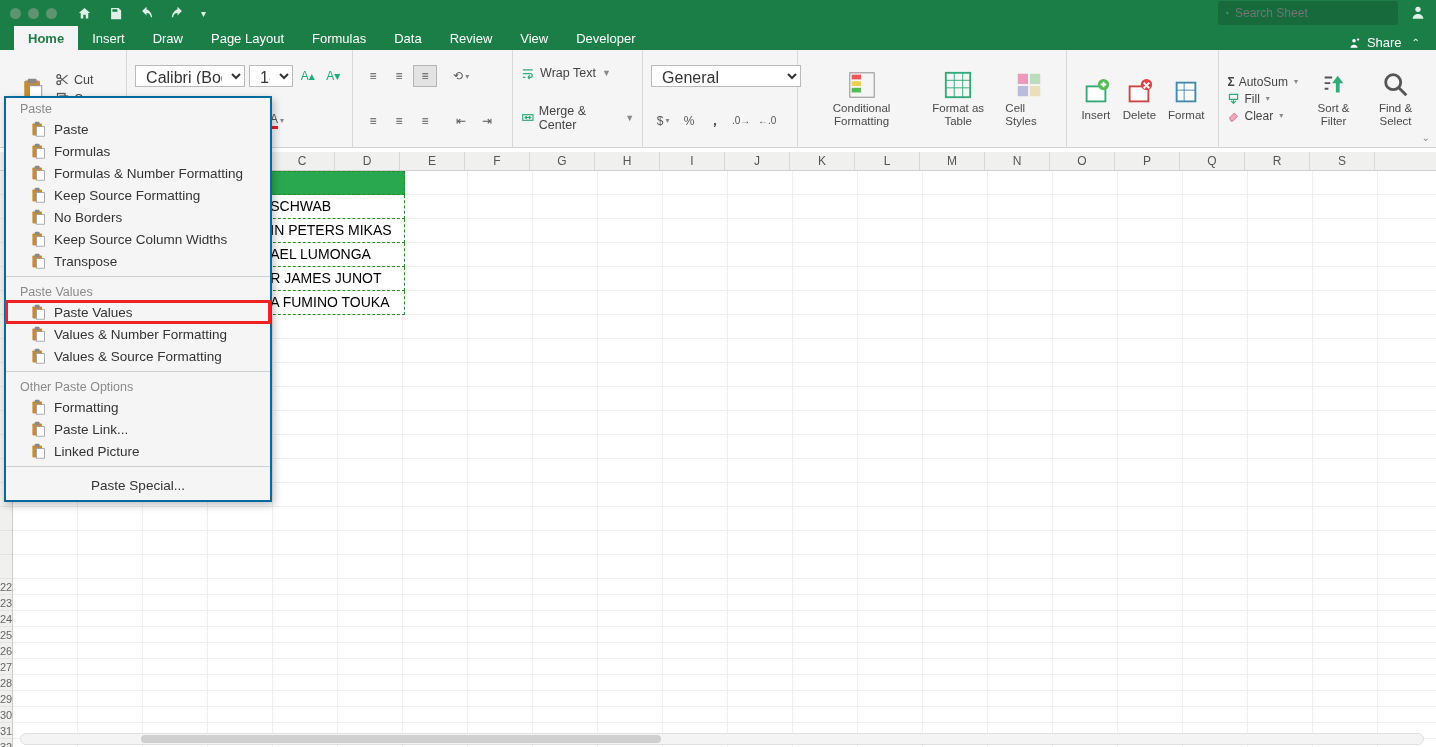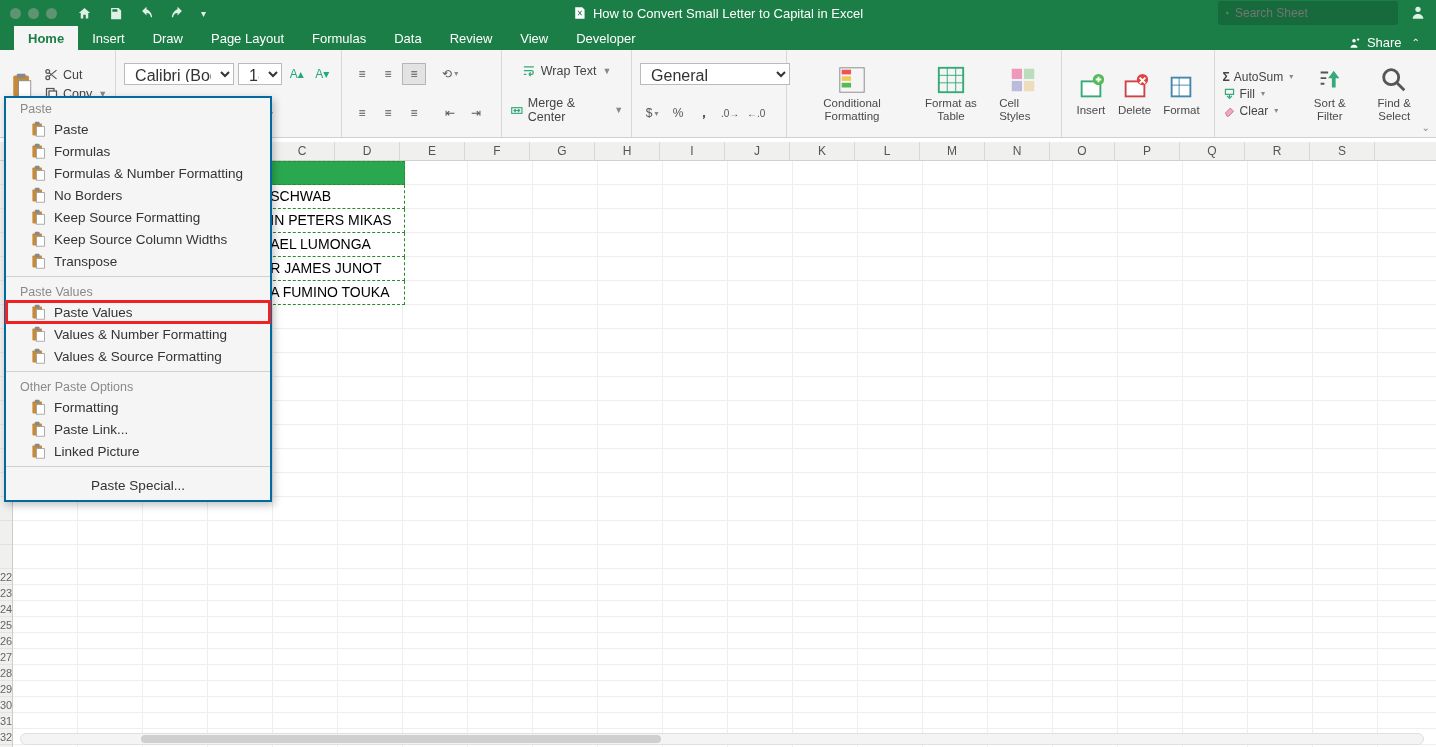--- a/index.html
+++ b/index.html
@@ -18,21 +18,21 @@
 .user-icon { padding: 0 10px 0 12px; }
 .user-icon svg { width: 16px; height: 16px; fill: #dff0e6; }
 
 .tab-bar { background: #1b7e46; height: 24px; display: flex; align-items: flex-end; padding-left: 14px; position: relative;}
 .tab { color: #fff; padding: 5px 14px 4px; font-size: 13px; cursor: pointer; }
 .tab.active { background: #f5f5f5; color: #1b7e46; font-weight: 600; }
 .share-section { margin-left: auto; display: flex; align-items: center; gap: 6px; padding-right: 12px; color: #fff; font-size: 13px;}
 .share-section svg { width: 14px; height: 14px; fill:#fff;}
 .collapse-arrow { color:#fff; font-size: 10px; padding: 0 4px;}
 
-.ribbon { background: #f5f5f5; height: 88px; border-bottom: 1px solid #d0d0d0; display: flex; padding-left: 0; position: relative;}
+.ribbon { background: #f5f5f5; height: 98px; border-bottom: 1px solid #d0d0d0; display: flex; padding-left: 11px; position: relative;}
 .ribbon-group { border-right: 1px solid #d8d8d8; padding: 4px 8px; display:flex; flex-direction: column; justify-content: space-around;}
 .ribbon-group.row-group { flex-direction: row; align-items: center; }
 .paste-btn { display: flex; flex-direction: column; align-items: center; }
 .paste-btn svg { width: 28px; height: 28px; }
 .paste-arrow { width: 10px; font-size: 10px; color:#6a6a6a; padding: 1px 2px; outline: 2px solid #e22; border-radius: 2px; margin: 3px 0 0 2px; cursor: pointer;}
 .clip-row { display: flex; align-items: center; gap: 4px; font-size: 12.5px; color:#444; padding: 2px 0;}
 .clip-row svg { width: 15px; height: 15px; }
 .clip-small-arrow { font-size: 9px; color:#888; padding-left: 2px;}
 
 .ribbon-select { height: 22px; border: 1px solid #bbb; background:#fff; font-size: 16px; padding: 2px 6px; color:#333; }
@@ -98,27 +98,20 @@
     <svg viewBox="0 0 24 24">
         <path d="M5 3h12l4 4v14H5zM7 5v4h8V5zm0 8h10v6H7z"></path>
       </svg>
     <svg viewBox="0 0 24 24">
         <path d="M12 5V1L5 8l7 7V11c4 0 7 3 7 7h2c0-6-4-11-9-13z"></path>
       </svg>
     <svg viewBox="0 0 24 24">
         <path d="M12 5V1l7 7-7 7V11c-4 0-7 3-7 7H3c0-6 4-11 9-13z"></path>
       </svg>
     <span style="color:#dff0e6;font-size:10px;">▾</span>
-  </div>
-  <div class="title-text-wrap">
-    <svg viewBox="0 0 24 24">
-        <path fill="#fff" d="M4 2h12l4 4v16H4z"></path>
-        <path fill="#1b7e46" d="M8 8l3 4-3 4h2l2-3 2 3h2l-3-4 3-4h-2l-2 3-2-3z"></path>
-      </svg>
-    <span>How to Convert Small Letter to Capital in Excel</span>
   </div>
   <div class="search-box">
     <svg viewBox="0 0 24 24">
         <path d="M10 2a8 8 0 015.3 13.9l5 5-1.4 1.4-5-5A8 8 0 1110 2zm0 2a6 6 0 100 12 6 6 0 000-12z"></path>
       </svg>
     <input placeholder="Search Sheet" style="">
   </div>
   <div class="user-icon">
     <svg viewBox="0 0 24 24">
         <circle cx="12" cy="8" r="4"></circle>
@@ -227,21 +220,21 @@
     <div class="btn-bar">
       <div class="btn-sq">≡</div>
       <div class="btn-sq">≡</div>
       <div class="btn-sq">≡</div>
       <div style="width:8px;"></div>
       <div class="btn-sq">⇤</div>
       <div class="btn-sq">⇥</div>
     </div>
   </div>
 
-  <div class="ribbon-group" style="min-width:130px;align-items:center;">
+  <div class="ribbon-group" style="min-width:130px;">
     <div class="clip-row">
       <svg viewBox="0 0 24 24">
           <path d="M3 6h16M3 12h12a3 3 0 010 6h-4m0 0l3-3m-3 3l3 3M3 18h4" stroke="#3a7" stroke-width="2" fill="none"></path>
         </svg>
       <span>Wrap Text</span>
         <span class="clip-small-arrow">▼</span>
     </div>
     <div class="clip-row">
       <svg viewBox="0 0 24 24">
           <rect x="3" y="7" width="18" height="10" fill="none" stroke="#3a7" stroke-width="2"></rect>
@@ -1161,29 +1154,29 @@
           <rect x="8" y="7" width="10" height="12" fill="#fff" stroke="#999"></rect>
         </svg>
         <span>Formulas &amp; Number Formatting</span>
       </div>
       <div class="dd-item">
         <svg viewBox="0 0 20 20">
           <rect x="3" y="3" width="12" height="15" rx="1" fill="#c58b3a"></rect>
           <rect x="6" y="1" width="6" height="4" rx="1" fill="#888"></rect>
           <rect x="8" y="7" width="10" height="12" fill="#fff" stroke="#999"></rect>
         </svg>
-        <span>No Borders</span>
+        <span>Keep Source Formatting</span>
       </div>
       <div class="dd-item">
         <svg viewBox="0 0 20 20">
           <rect x="3" y="3" width="12" height="15" rx="1" fill="#c58b3a"></rect>
           <rect x="6" y="1" width="6" height="4" rx="1" fill="#888"></rect>
           <rect x="8" y="7" width="10" height="12" fill="#fff" stroke="#999"></rect>
         </svg>
-        <span>Keep Source Formatting</span>
+        <span>No Borders</span>
       </div>
       <div class="dd-item">
         <svg viewBox="0 0 20 20">
           <rect x="3" y="3" width="12" height="15" rx="1" fill="#c58b3a"></rect>
           <rect x="6" y="1" width="6" height="4" rx="1" fill="#888"></rect>
           <rect x="8" y="7" width="10" height="12" fill="#fff" stroke="#999"></rect>
         </svg>
         <span>Keep Source Column Widths</span>
       </div>
       <div class="dd-item">

